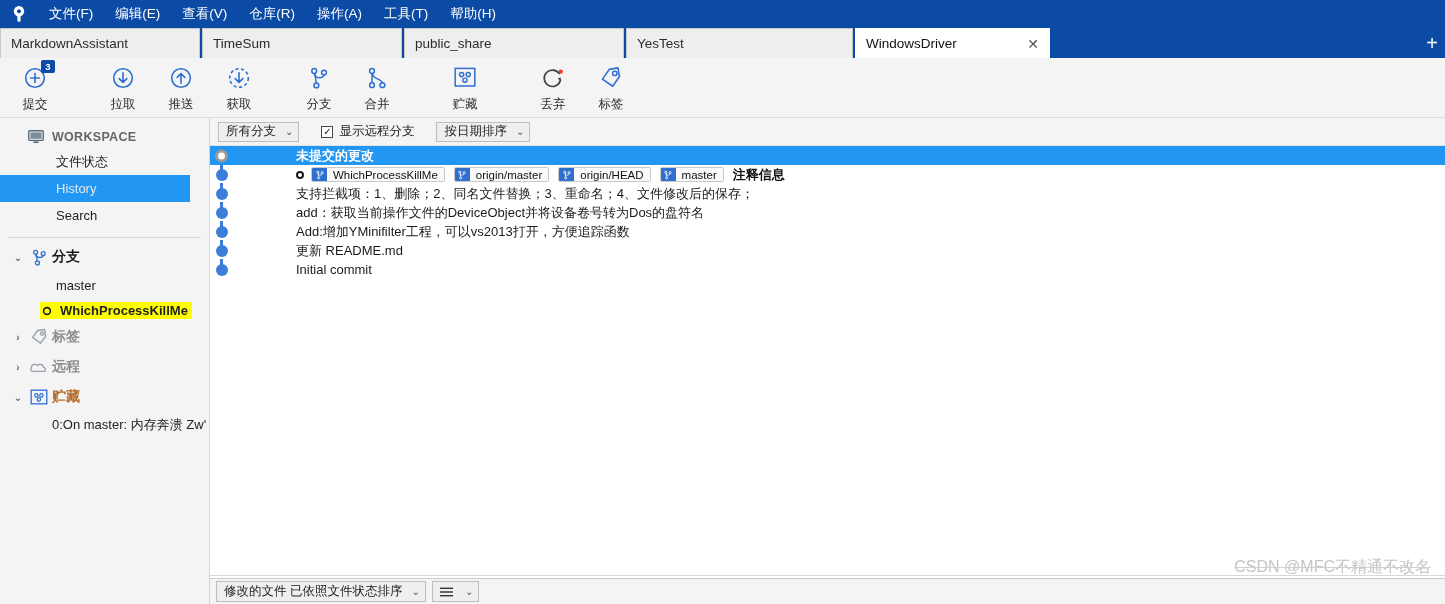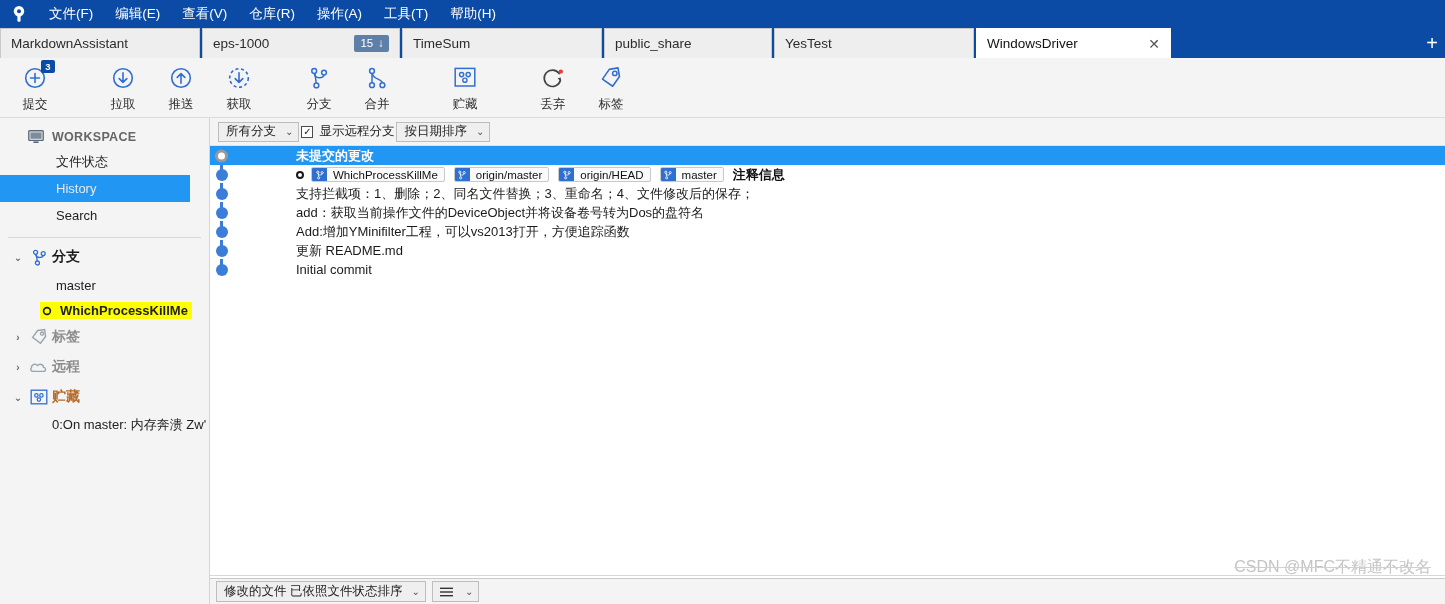--- a/index.html
+++ b/index.html
@@ -234,21 +234,21 @@
     background: #ffffff;
     min-width: 0;
   }
   .filterbar {
     height: 28px;
     background: #f4f4f4;
     border-bottom: 1px solid #e2e2e2;
     display: flex;
     align-items: center;
     padding: 0 8px;
-    gap: 2px;
+    gap: 22px;
   }
   .combo {
     background: #efefef;
     border: 1px solid #bdbdbd;
     height: 20px;
     font-size: 12.5px;
     color: #222;
     display: inline-flex;
     align-items: center;
     padding: 0 5px 0 7px;
@@ -425,34 +425,27 @@
         <div class="menu-item">工具(T)</div>
         <div class="menu-item">帮助(H)</div>
       </div>
   </div>
 
   <div class="tabstrip">
     <div id="tabs" style="display:flex;align-items:stretch;">
         <div class="tab" style="width: 200px;">
           <span class="tab-label">MarkdownAssistant</span>
         </div>
-        <div class="tab" style="width: 198px;">
-          <span class="tab-label">eps-1000</span>
-          <span class="badge">
-            <span>15</span>
-            <span>↓</span>
-          </span>
-        </div>
         <div class="tab" style="width: 200px;">
           <span class="tab-label">TimeSum</span>
         </div>
-        <div class="tab" style="width: 168px;">
+        <div class="tab" style="width: 220px;">
           <span class="tab-label">public_share</span>
         </div>
-        <div class="tab" style="width: 200px;">
+        <div class="tab" style="width: 227px;">
           <span class="tab-label">YesTest</span>
         </div>
         <div class="tab active" style="width: 195px;">
           <span class="tab-label">WindowsDriver</span>
           <span class="tab-close">✕</span>
         </div>
       </div>
     <div class="tab-add">+</div>
   </div>
 

